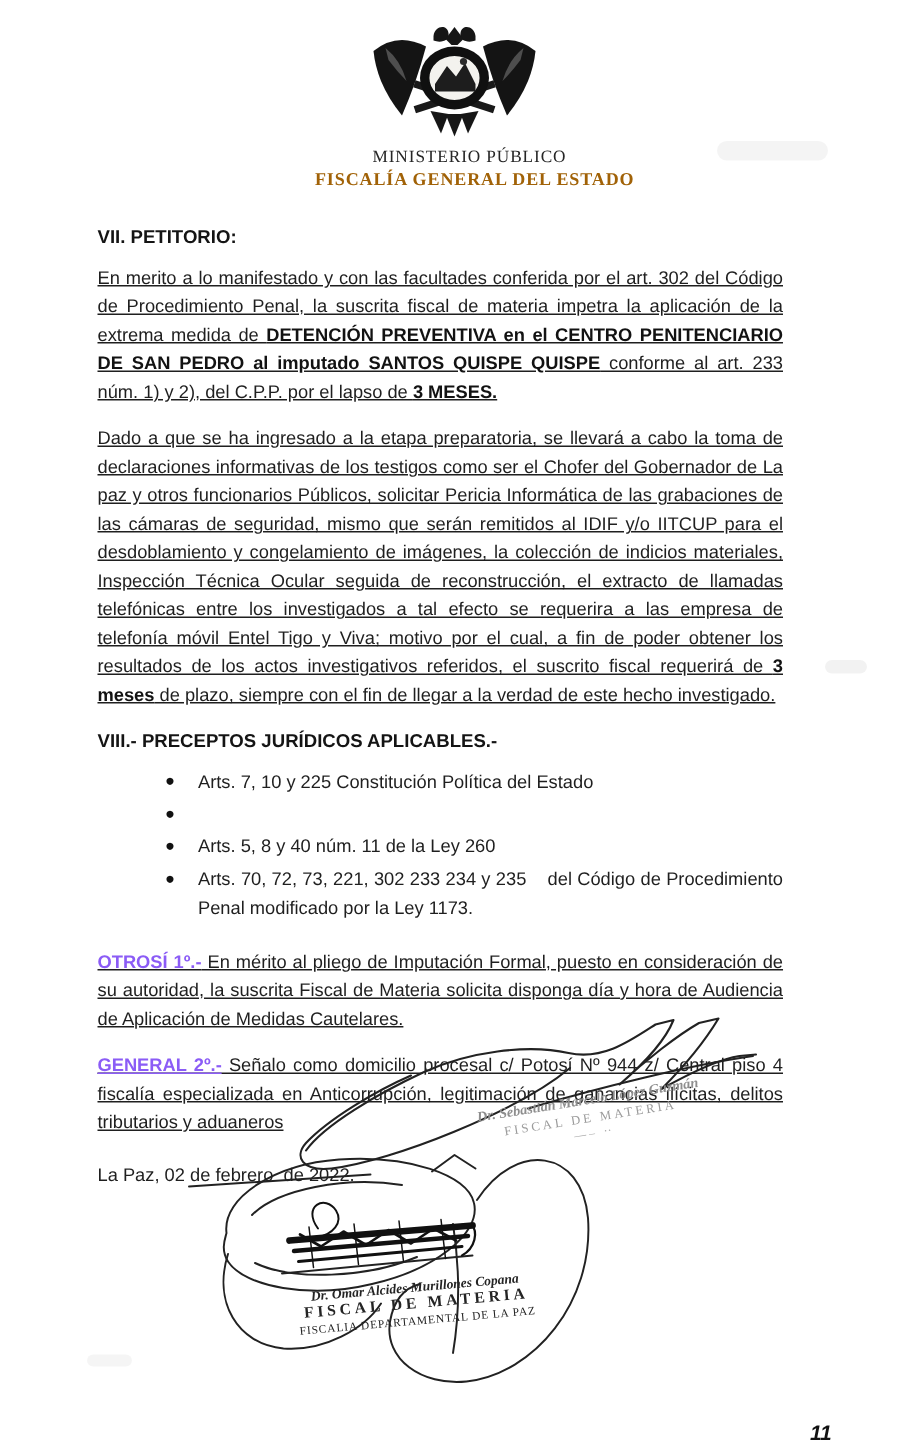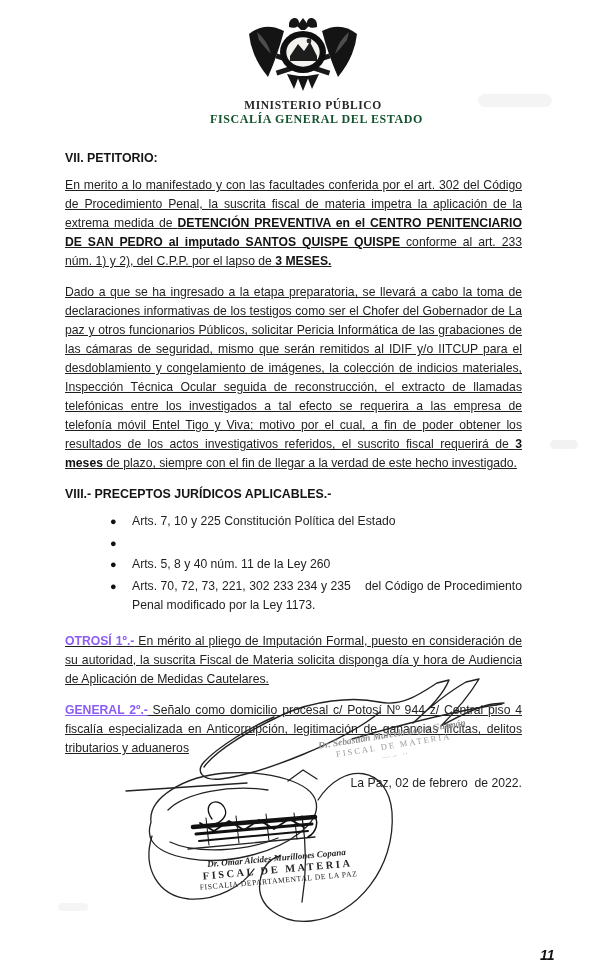--- a/index.html
+++ b/index.html
@@ -12,27 +12,27 @@
     font-family:"Liberation Sans", sans-serif;
     color:#1d1d1d;
   }
   .header{
     text-align:center;
     padding-top:14px;
   }
   .emblem{display:block;margin:0 auto 6px auto;}
   .hdr-line1{
     font-family:"Liberation Serif", serif;
-    font-size:11.5px;font-weight:bold;letter-spacing:.6px;
+    font-size:11.5px;font-weight:normal;letter-spacing:.6px;
     color:#262626;line-height:14px;padding-left:20px;
   }
   .hdr-line2{
     font-family:"Liberation Serif", serif;
     font-size:12px;font-weight:bold;letter-spacing:.6px;
-    color:#14532d;line-height:15px;margin-left:27px;
+    color:#a16207;line-height:15px;margin-left:27px;
   }
   .content{
     padding:0 84px 0 65px;
     font-size:12.2px;
     line-height:19px;
   }
   .h-bold{font-weight:bold;color:#141414;}
   .sec-heading{margin-top:22px;font-size:12.4px;}
   .para{text-align:justify;margin-top:8px;color:#1f1f1f;text-decoration:underline;}
   .b{font-weight:bold;color:#121212;}
@@ -41,21 +41,21 @@
     display:flex;margin:0 0 2.5px 0;padding-left:45px;
     text-align:left;color:#1f1f1f;
   }
   .bullet{width:22px;flex:0 0 22px;font-size:11px;color:#111;}
   .li-text{flex:1;text-align:justify;}
   .otrosi1{margin-top:17px;}
   .otrosi2{margin-top:0;}
   .otrosi-label{font-weight:bold;color:#8b5cf6;}
   .otrosi-label.u{text-decoration:underline;}
   .dateline{
-    margin-top:16px;text-align:right;color:#1f1f1f;
+    margin-top:16px;color:#1f1f1f;
   }
   .sig-layer{position:absolute;left:0;top:0;width:606px;height:960px;pointer-events:none;}
   .stamp1{
     position:absolute;left:296px;top:729px;width:195px;
     transform:rotate(-9deg);
     text-align:center;color:#8e8e8e;
     font-family:"Liberation Serif", serif;
   }
   .stamp1 .s1-name{font-size:9.5px;font-style:italic;font-weight:bold;line-height:11px;}
   .stamp1 .s1-title{font-size:8.5px;letter-spacing:2px;line-height:11px;color:#9b9b9b;}

